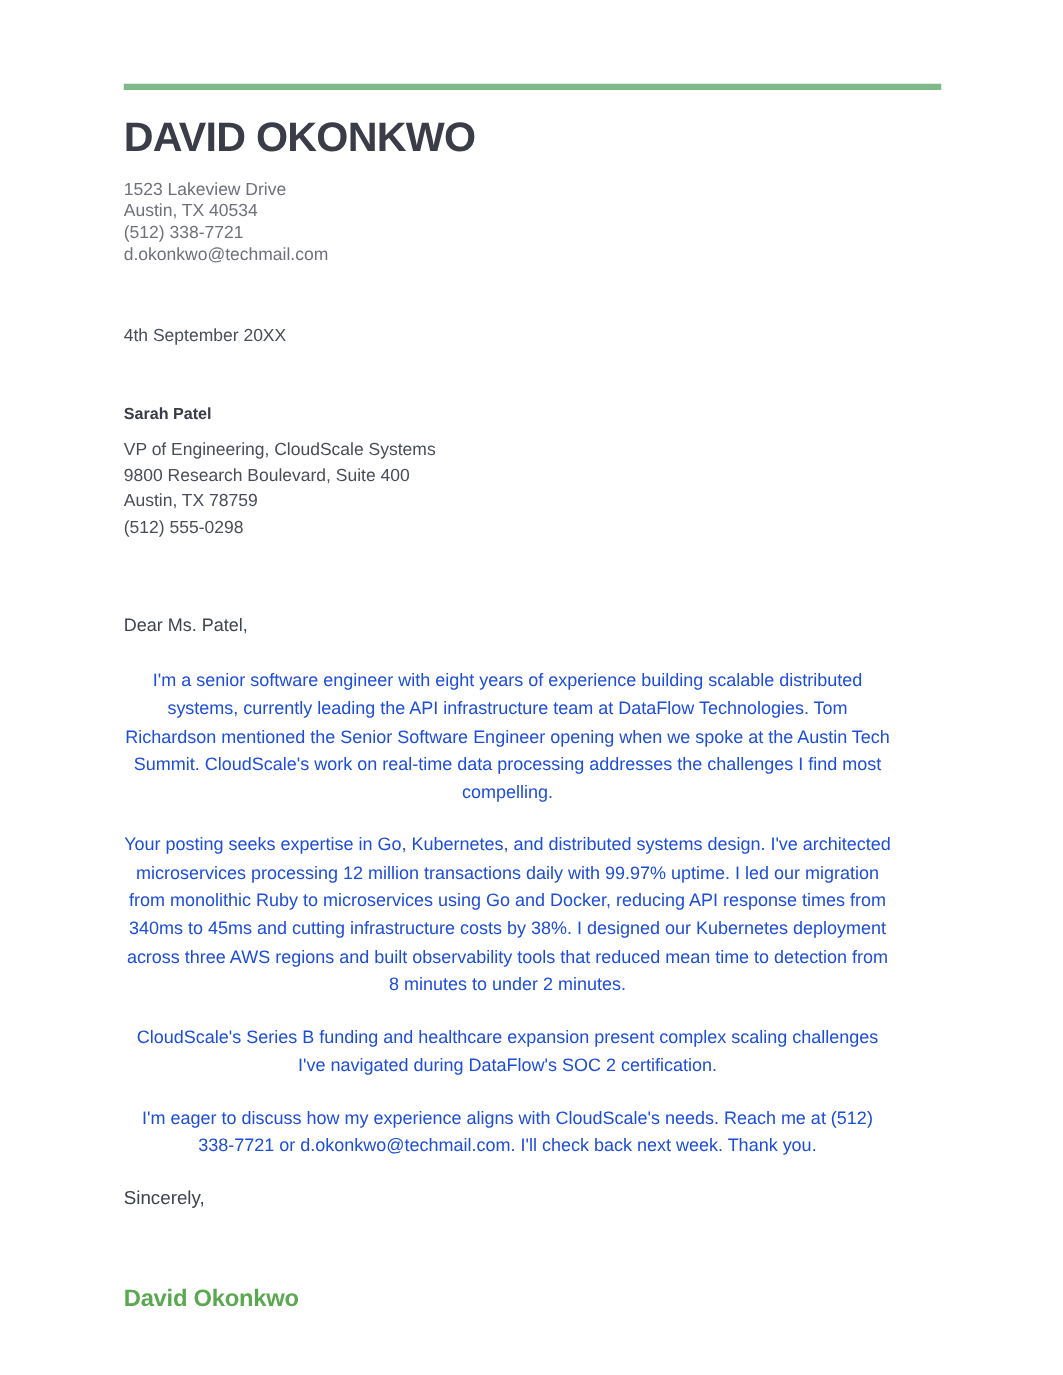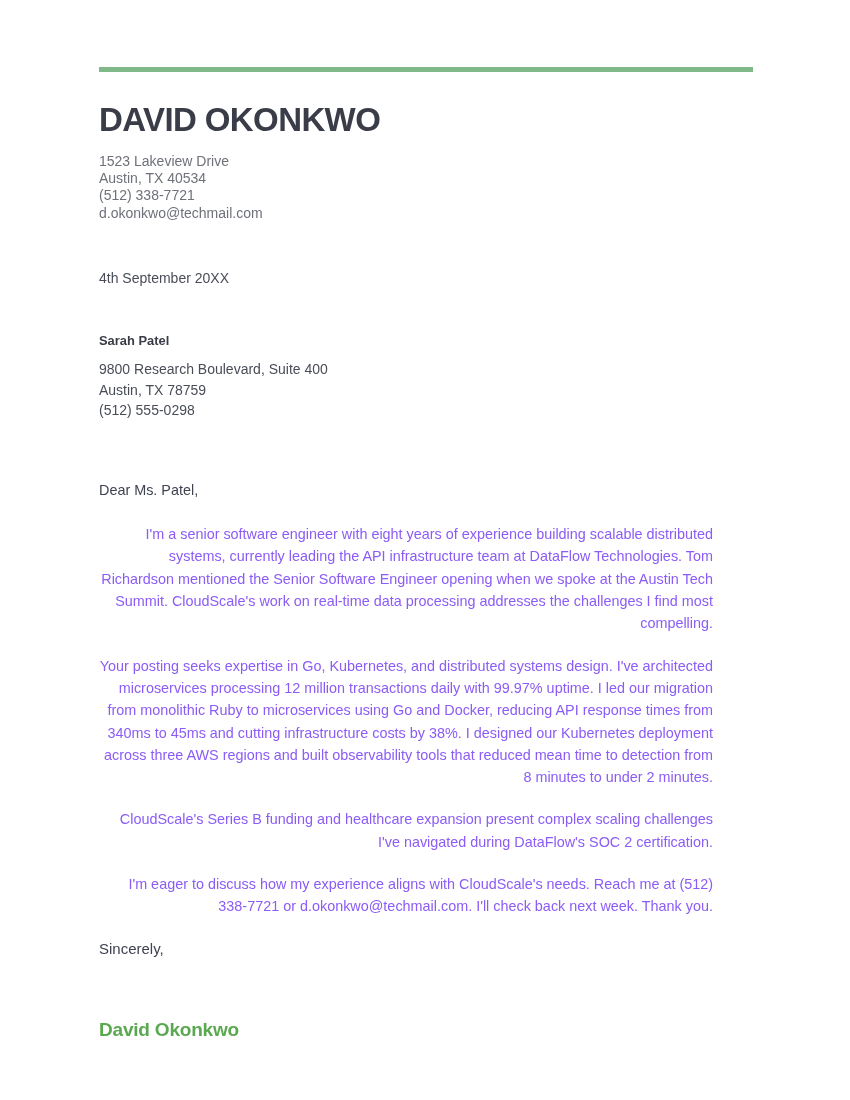--- a/index.html
+++ b/index.html
@@ -31,21 +31,21 @@
     top: 67px;
     width: 654px;
     height: 5px;
     background: #7fb98a;
   }
 
   
   .content {
     position: absolute;
     left: 99px;
-    top: 102px;
+    top: 92px;
     width: 614px;
   }
 
   
   .sender-name {
     font-size: 33px;
     font-weight: 700;
     color: #3a3c47;
     letter-spacing: -0.6px;
     line-height: 1.12;
@@ -96,24 +96,24 @@
     margin: 58px 0 18px 0;
   }
   .salutation {
     font-size: 14.4px;
     color: #3f4350;
     line-height: 22px;
     margin: 0 0 22px 0;
   }
   .body-paragraph {
     font-size: 14.4px;
-    color: #8b5cf6;
+    color: #1d4ed8;
     line-height: 22.3px;
     margin: 0 0 20px 0;
-    text-align: right;
+    text-align: center;
   }
   .closing {
     font-size: 15px;
     color: #3f4350;
     line-height: 22px;
     margin: 0;
   }
 
   
   .signature {
@@ -143,20 +143,21 @@
         <div>(512) 338-7721</div>
         <div>d.okonkwo@techmail.com</div>
       </div>
     </div>
 
     <div class="letter-date">4th September 20XX</div>
 
     <div class="recipient">
       <div class="recipient-name">Sarah Patel</div>
       <div class="recipient-address">
+        <div>VP of Engineering, CloudScale Systems</div>
         <div>9800 Research Boulevard, Suite 400</div>
         <div>Austin, TX 78759</div>
         <div>(512) 555-0298</div>
       </div>
     </div>
 
     <div class="letter-body">
       <p class="salutation">Dear Ms. Patel,</p>
 
       <p class="body-paragraph">I'm a senior software engineer with eight years of experience building scalable distributed systems, currently leading the API infrastructure team at DataFlow Technologies. Tom Richardson mentioned the Senior Software Engineer opening when we spoke at the Austin Tech Summit. CloudScale's work on real-time data processing addresses the challenges I find most compelling.</p>

